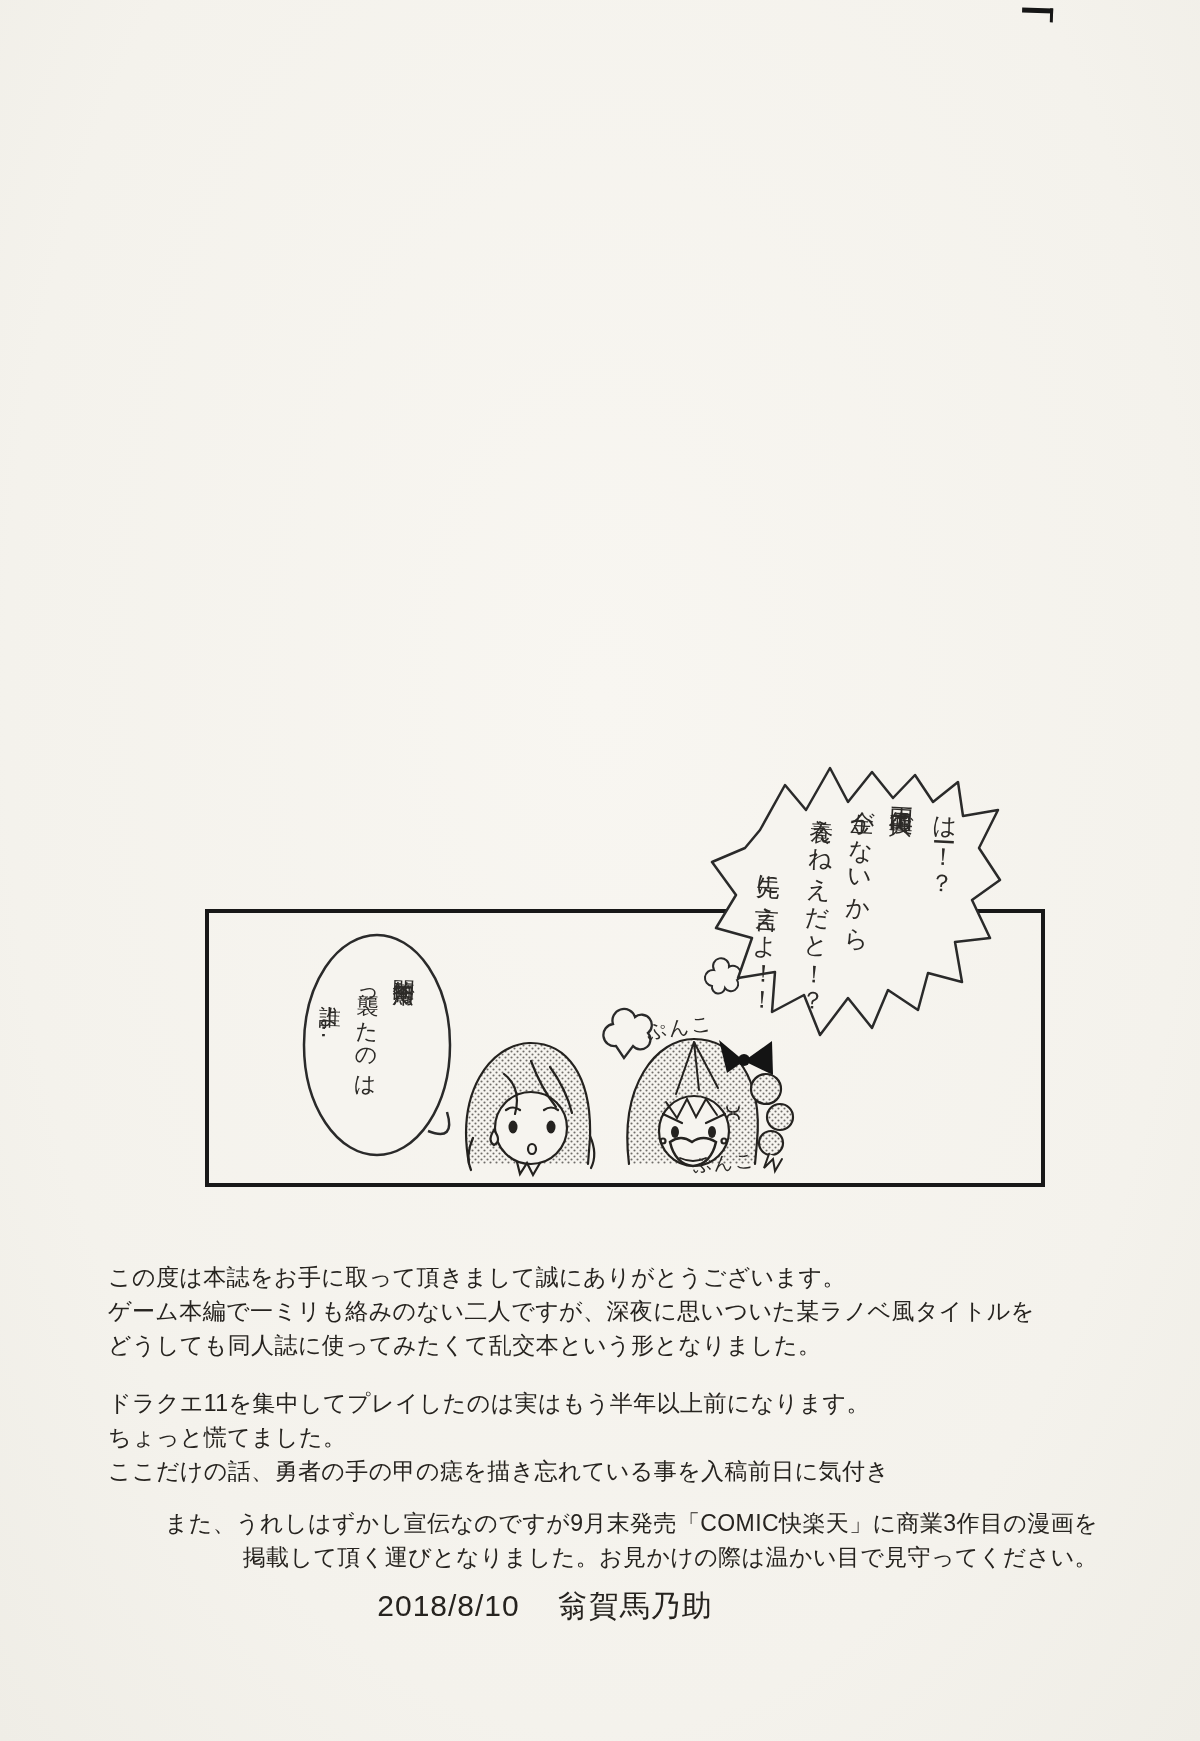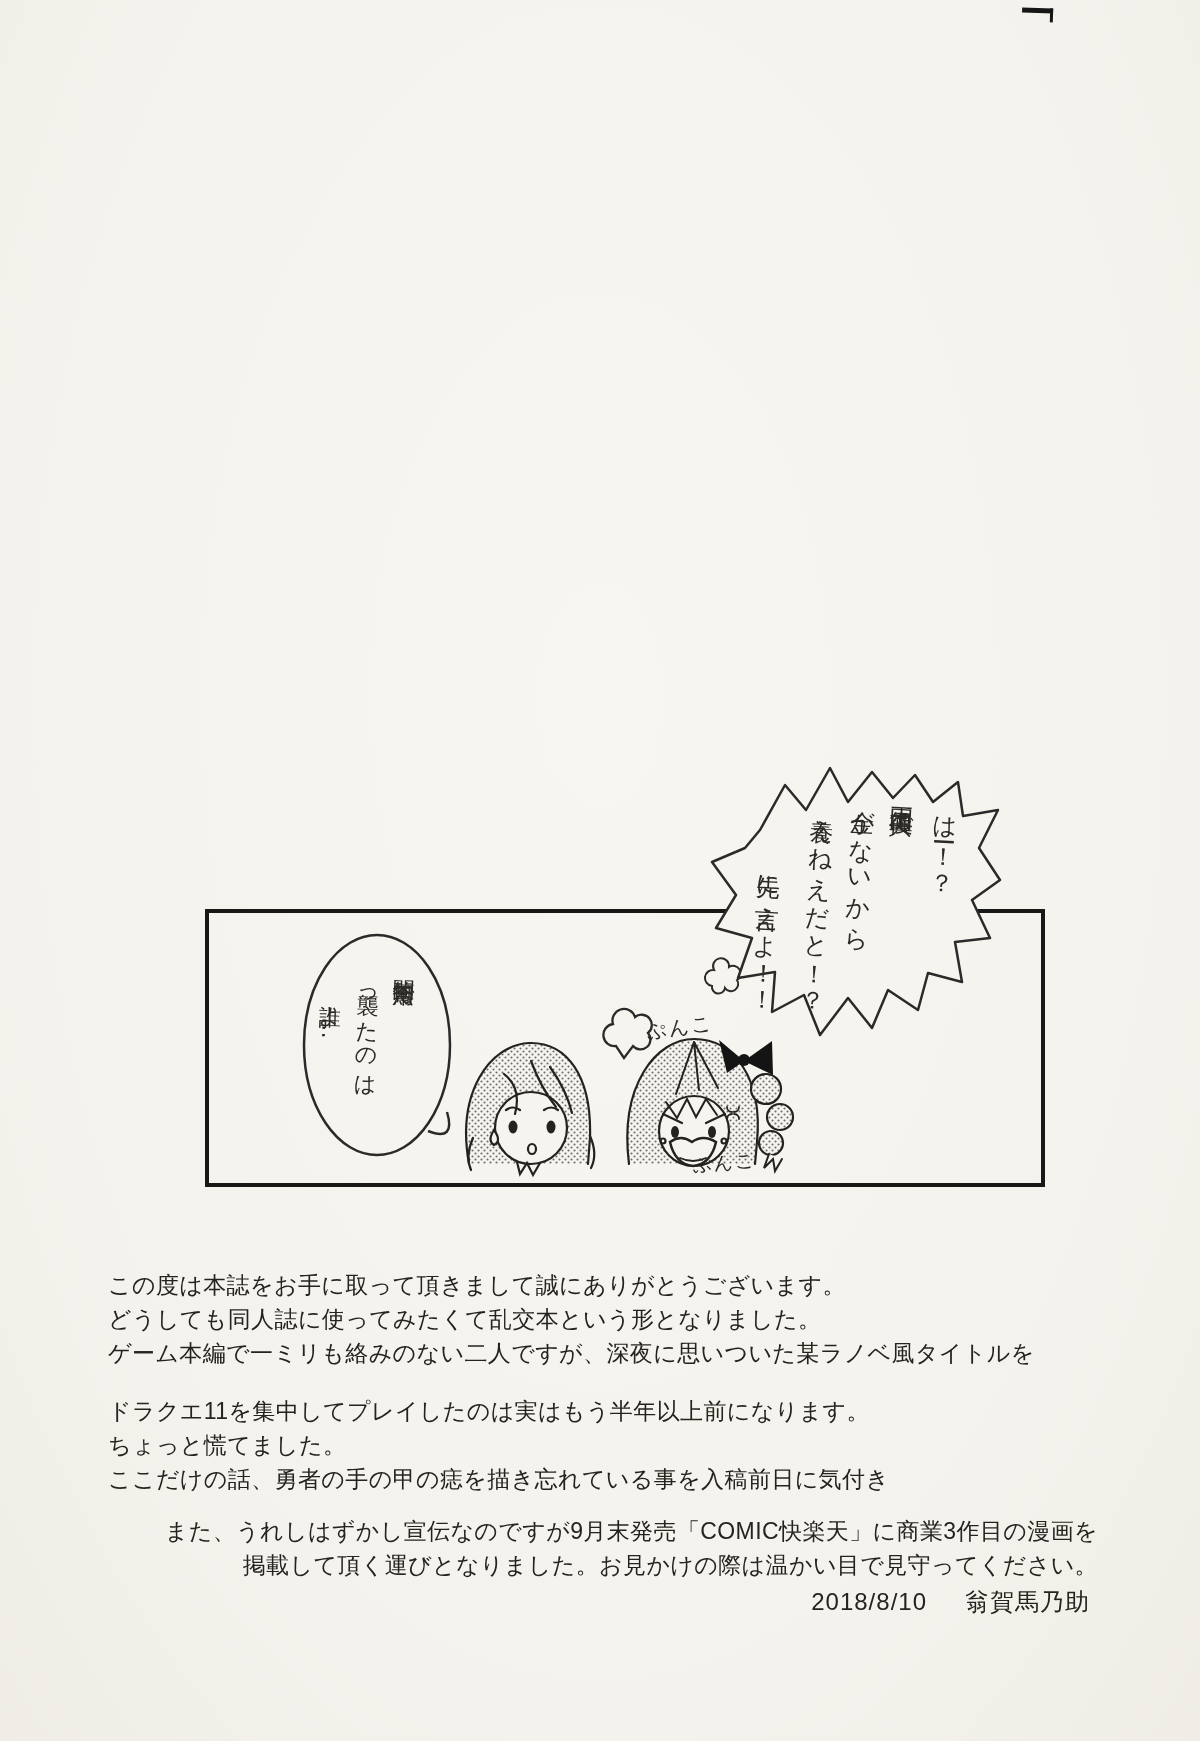--- a/index.html
+++ b/index.html
@@ -37,27 +37,27 @@
     position:absolute;
     font-family:"DejaVu Sans","Liberation Sans",sans-serif;
     color:#2c2a27;font-size:20px;font-weight:500;letter-spacing:2px;
   }
   
   .afterword{
     position:absolute;left:108px;top:1256px;width:990px;
     font-size:23px;line-height:34px;font-weight:500;
     letter-spacing:0.4px;color:#26231f;
   }
-  .afterword p{margin:12px 0 0 0;}
+  .afterword p{margin:4px 0 0 0;}
   .afterword p + p{margin-top:24px;}
   .afterword p.p3{margin-top:18px;text-align:right;}
   .afterword .line{white-space:nowrap;}
   .signature{
     position:absolute;left:0;top:1586px;width:1090px;
-    text-align:right;font-size:24px;font-weight:500;color:#26231f;
+    text-align:center;font-size:30px;font-weight:500;color:#26231f;
     letter-spacing:1px;
   }
   .signature .author{display:inline-block;margin-left:38px;}
 </style>
 </head>
 <body>
 
 <div class="page">
 
   <div class="scan-mark"></div>
@@ -155,22 +155,22 @@
       <div class="vcol" style="left:318px;top:298px;">誰よ…</div>
     </div>
 
     <div class="sfx" style="left:646px;top:324px;transform:rotate(-8deg);">ぷんこ</div>
     <div class="sfx" style="left:692px;top:460px;font-size:19px;transform:rotate(-5deg);">ぷんこ</div>
   </div>
 
   <div class="afterword">
     <p>
       <span class="line" style="display:block">この度は本誌をお手に取って頂きまして誠にありがとうございます。</span>
+      <span class="line" style="display:block">ゲーム本編で一ミリも絡みのない二人ですが、深夜に思いついた某ラノベ風タイトルを</span>
       <span class="line" style="display:block">どうしても同人誌に使ってみたくて乱交本という形となりました。</span>
-      <span class="line" style="display:block">ゲーム本編で一ミリも絡みのない二人ですが、深夜に思いついた某ラノベ風タイトルを</span>
     </p>
     <p>
       <span class="line" style="display:block">ドラクエ11を集中してプレイしたのは実はもう半年以上前になります。</span>
       <span class="line" style="display:block">ちょっと慌てました。</span>
       <span class="line" style="display:block">ここだけの話、勇者の手の甲の痣を描き忘れている事を入稿前日に気付き</span>
     </p>
     <p class="p3">
       <span class="line" style="display:block">また、うれしはずかし宣伝なのですが9月末発売「COMIC快楽天」に商業3作目の漫画を</span>
       <span class="line" style="display:block">掲載して頂く運びとなりました。お見かけの際は温かい目で見守ってください。</span>
     </p>

